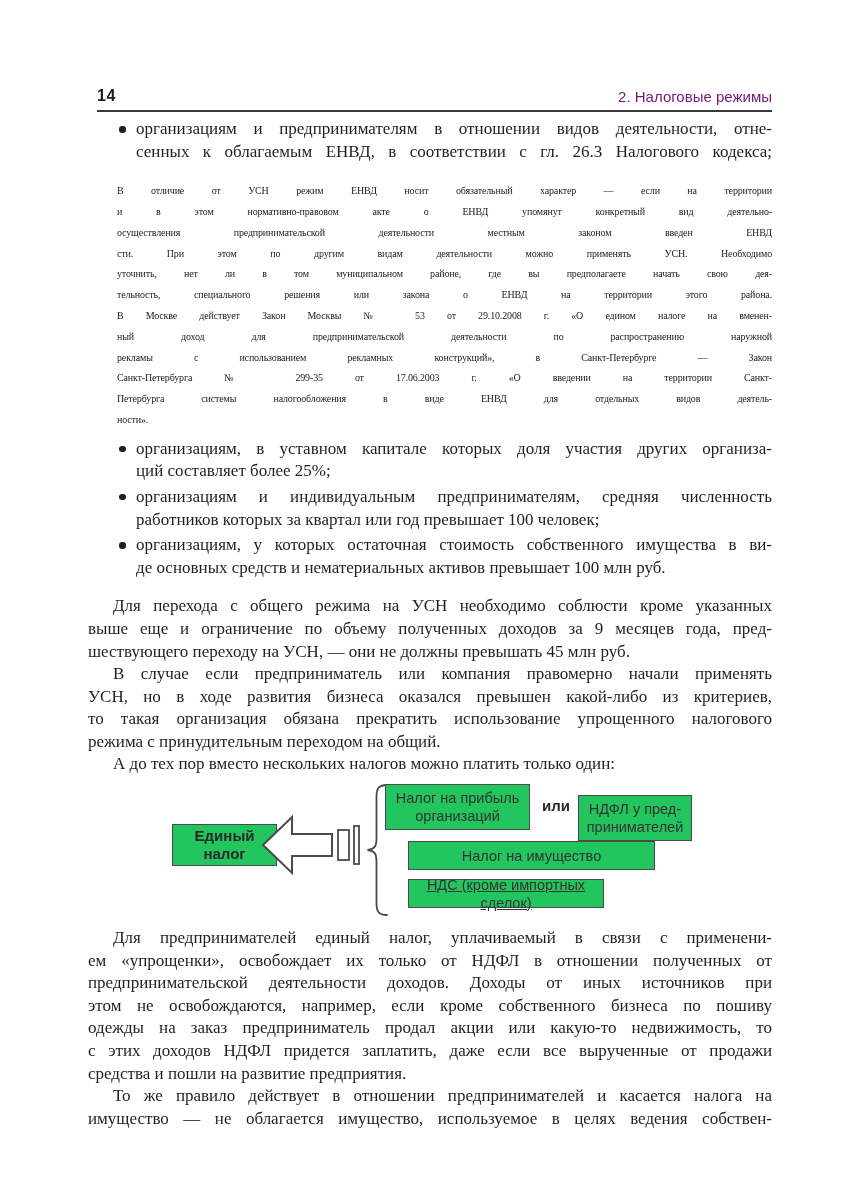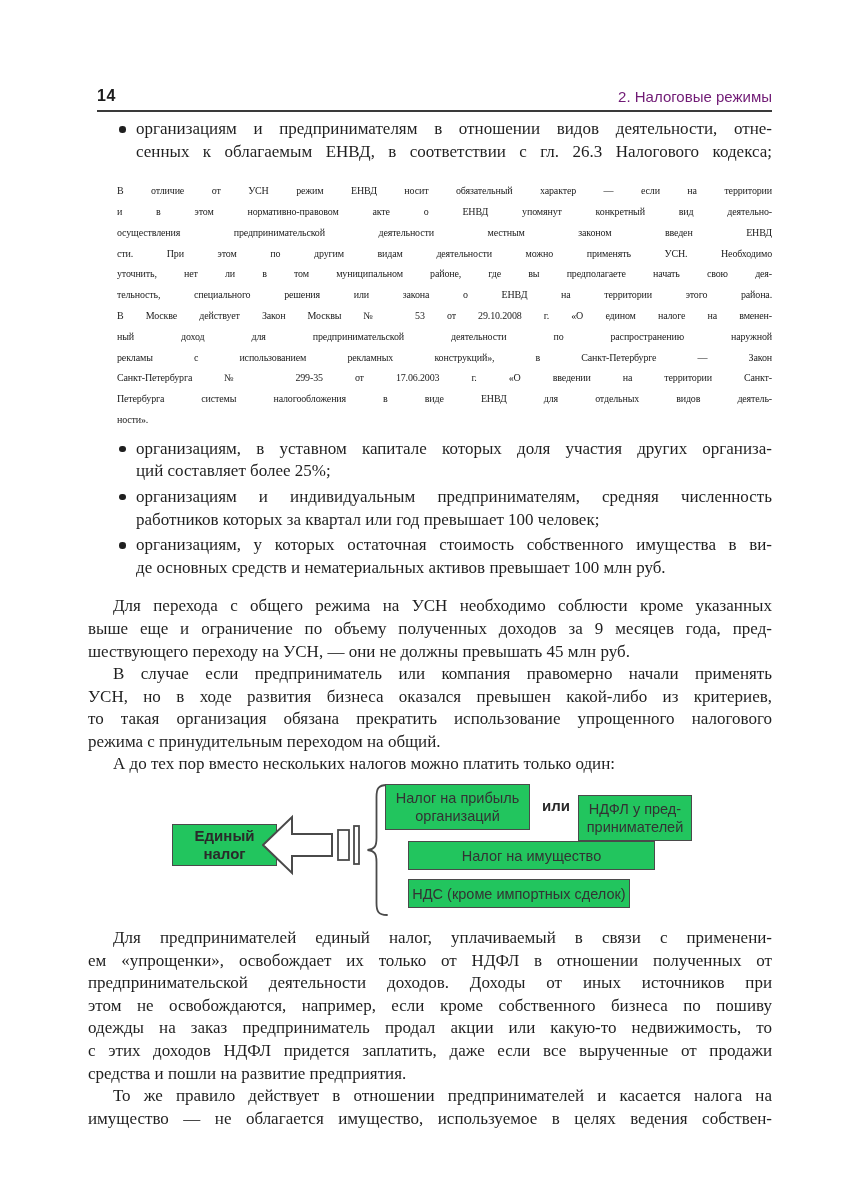--- a/index.html
+++ b/index.html
@@ -49,21 +49,21 @@
   }
   .dg-box {
     position:absolute; background:#22c55e; border:1.5px solid #4a4a4a;
     display:flex; flex-direction:column; justify-content:center; align-items:center;
     text-align:center; font-size:14.5px; line-height:18px;
   }
   .dg-result { left:84px; top:41px; width:105px; height:42px; font-weight:bold; font-size:15px; color:#2a2a2a; }
   .dg-profit { left:297px; top:1px;  width:145px; height:46px; }
   .dg-ndfl   { left:490px; top:12px;  width:114px; height:46px; }
   .dg-prop   { left:320px; top:58px; width:247px; height:29px; }
-  .dg-vat    { left:320px; top:96px; width:222px; height:29px; }
+  .dg-vat    { left:320px; top:96px; width:196px; height:29px;text-decoration:underline; }
   .dg-or { position:absolute; left:440px; top:14px; width:56px; text-align:center;
            font-weight:bold; font-size:15px; color:#2a2a2a; }
   .dg-arrow { position:absolute; left:174px; top:31px; }
   .dg-brace { position:absolute; left:278px; top:1px; }
 </style>
 </head>
 <body>
 
 <div class="page">
 

